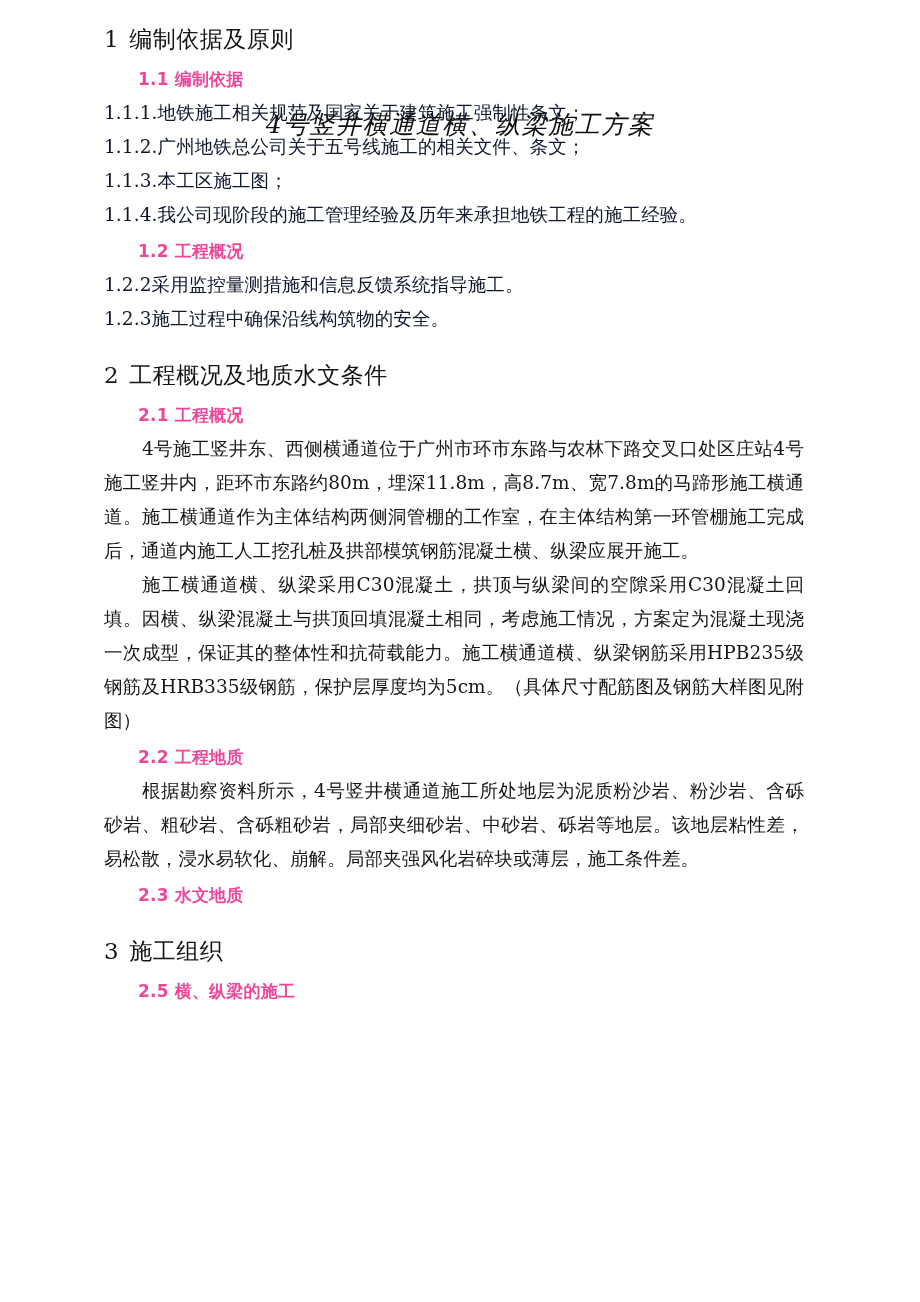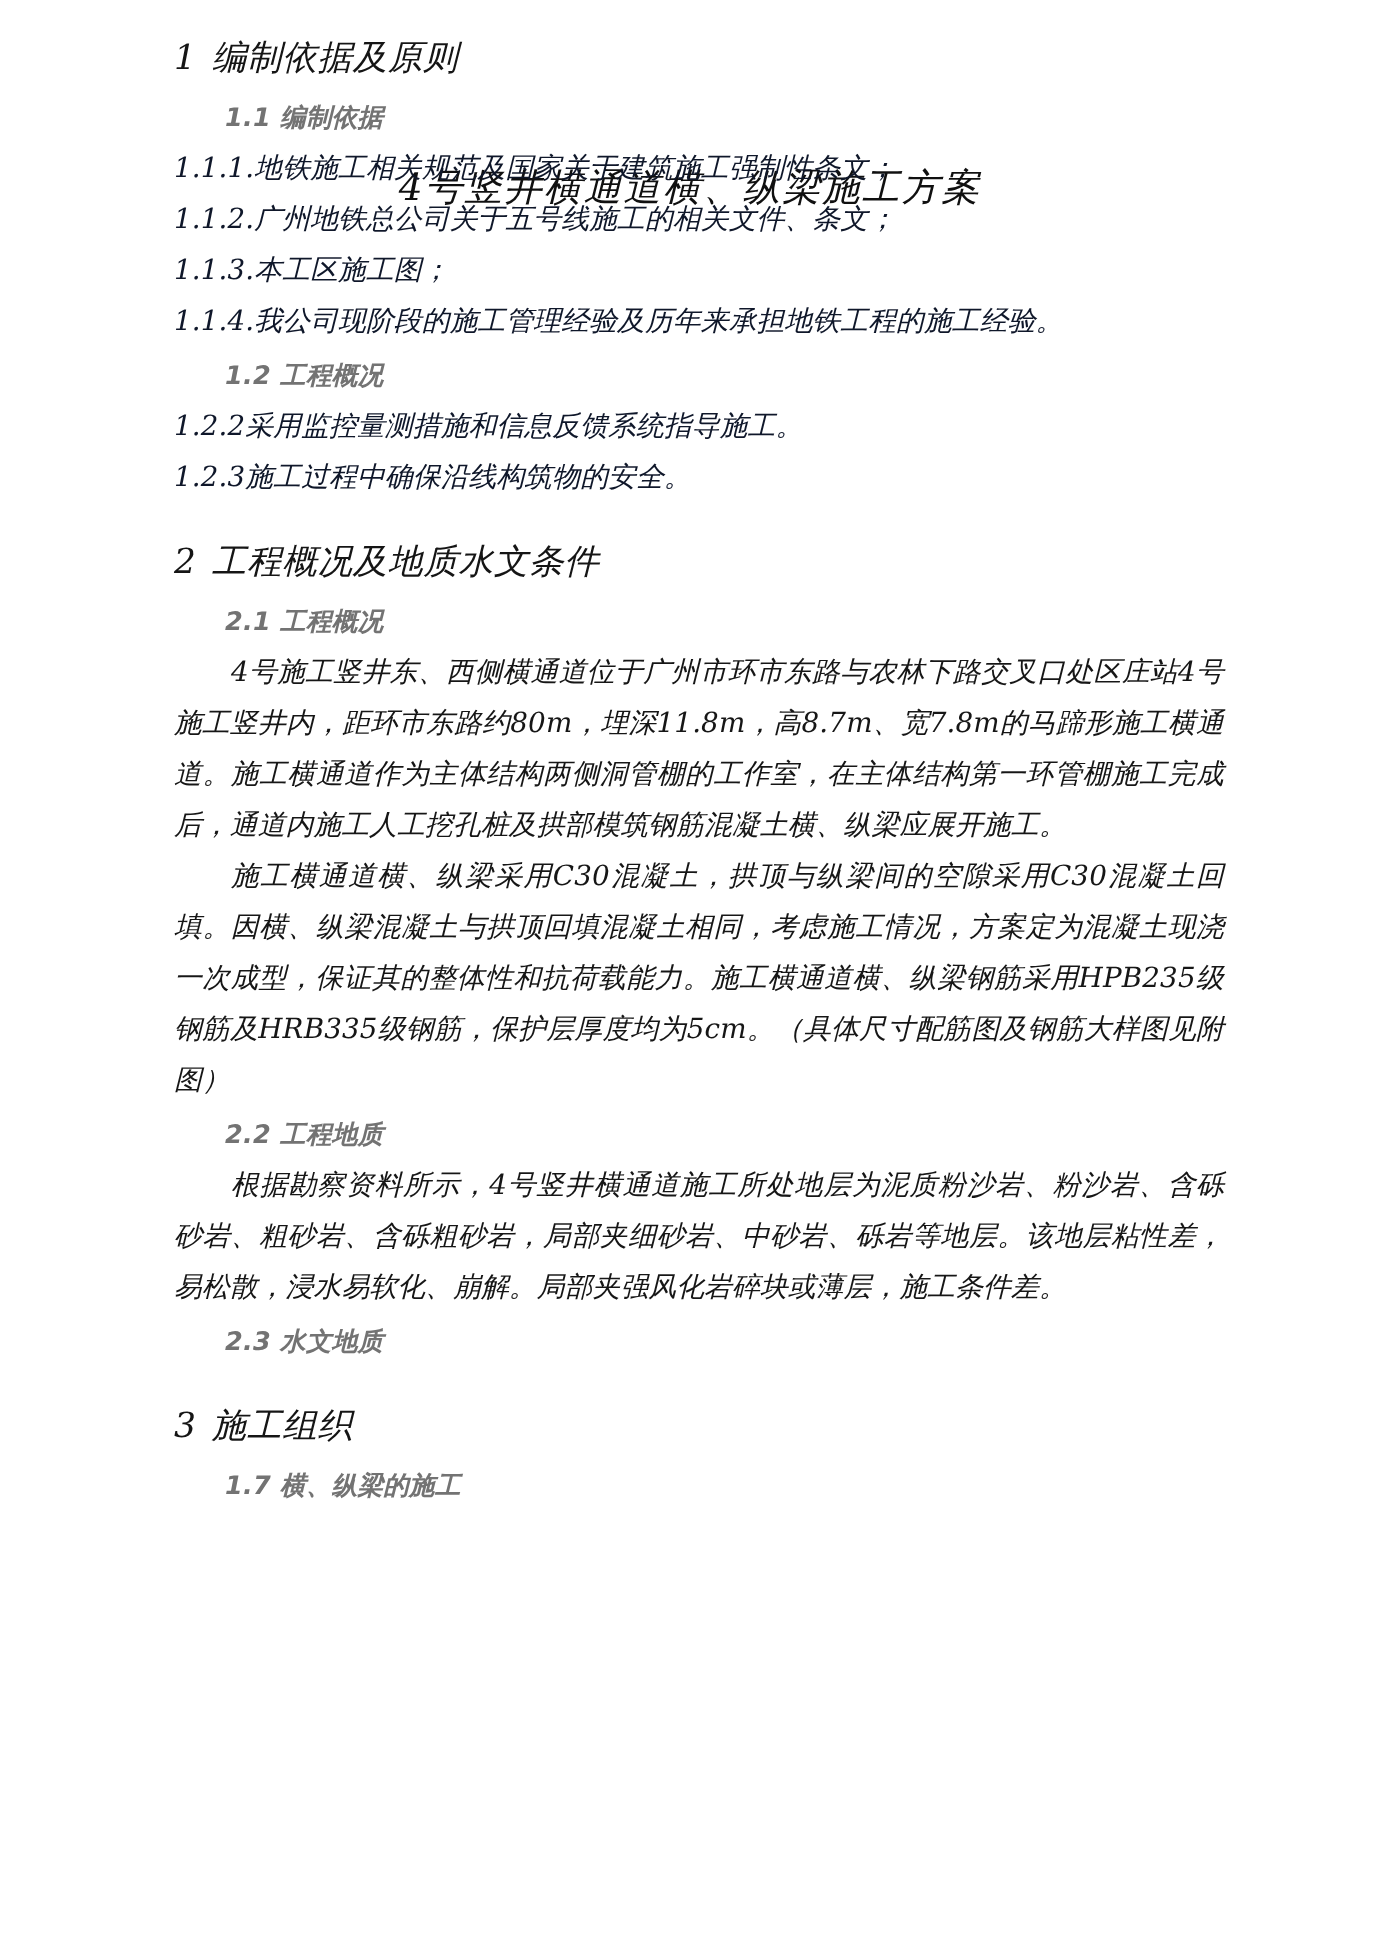--- a/index.html
+++ b/index.html
@@ -14,24 +14,23 @@
     background: #ffffff;
     margin: 0 auto;
     overflow: hidden;
     box-sizing: border-box;
     color: #151515;
     font-family: "DejaVu Serif", serif;
     -webkit-font-smoothing: antialiased;
   }
   .content {
     position: absolute;
-    left: 116px;
+    left: 104px;
     top: 0;
     width: 700px;
-    font-style: italic;
   }
   
   .doc-title {
     text-align: center;
     font-family: "DejaVu Serif", serif;
     font-size: 25px;
     line-height: 34px;
     letter-spacing: 1.5px;
     margin: 0;
     padding-top: 108px;
@@ -55,21 +54,21 @@
   
   .h2 {
     font-family: "DejaVu Sans", "Liberation Sans", sans-serif;
     font-size: 17px;
     line-height: 32px;
     font-weight: 700;
     margin: 0;
     padding-left: 34px;
     padding-top: 3px;
     padding-bottom: 1px;
-    color: #737373;
+    color: #ec4899;
     letter-spacing: 0.2px;
   }
   .h2 .num { margin-right: 6px; }
   
   .para {
     font-family: "DejaVu Serif", serif;
     font-size: 18.5px;
     line-height: 34px;
     margin: 0;
     text-align: justify;
@@ -131,17 +130,17 @@
 
     <h3 class="h2">
       <span class="num">2.3</span><span>水文地质</span>
     </h3>
 
     <h2 class="h1">
       <span class="num">3</span><span>施工组织</span>
     </h2>
 
     <h3 class="h2">
-      <span class="num">1.7</span><span>横、纵梁的施工</span>
+      <span class="num">2.5</span><span>横、纵梁的施工</span>
     </h3>
 
   </div>
 </div>
 
 </body></html>

